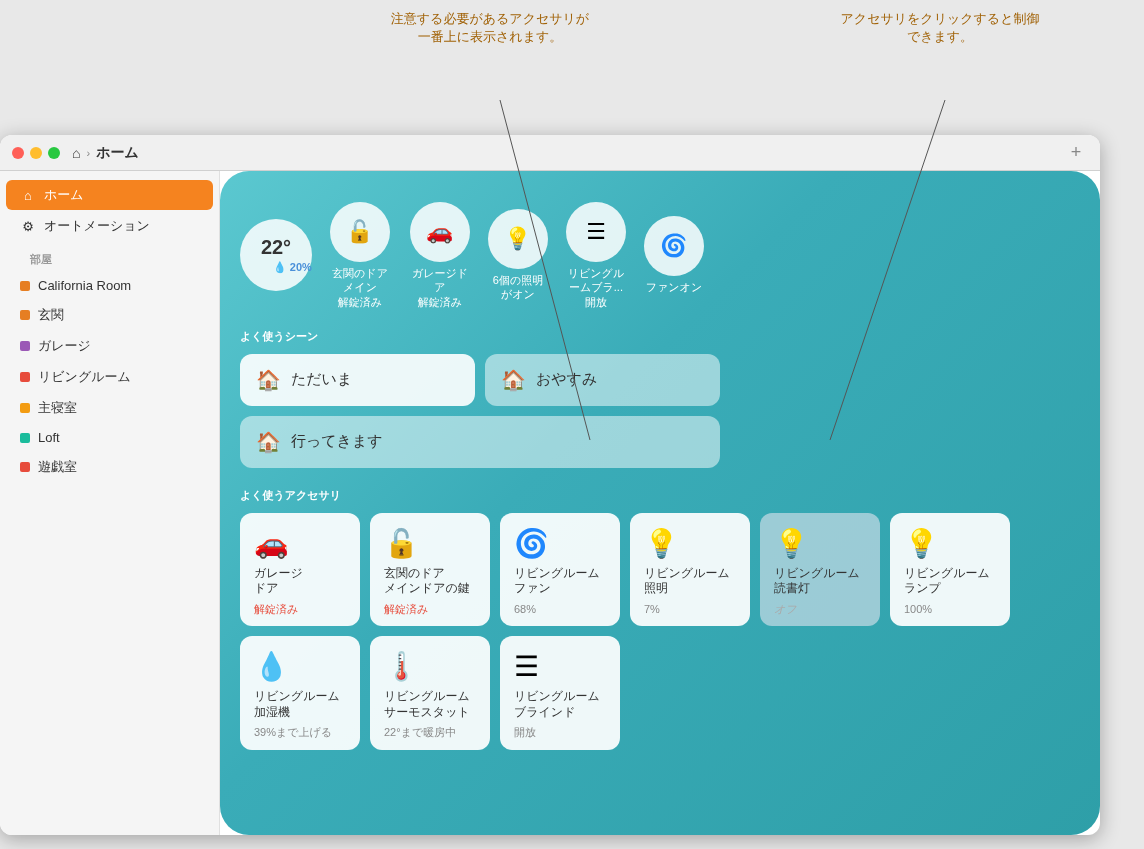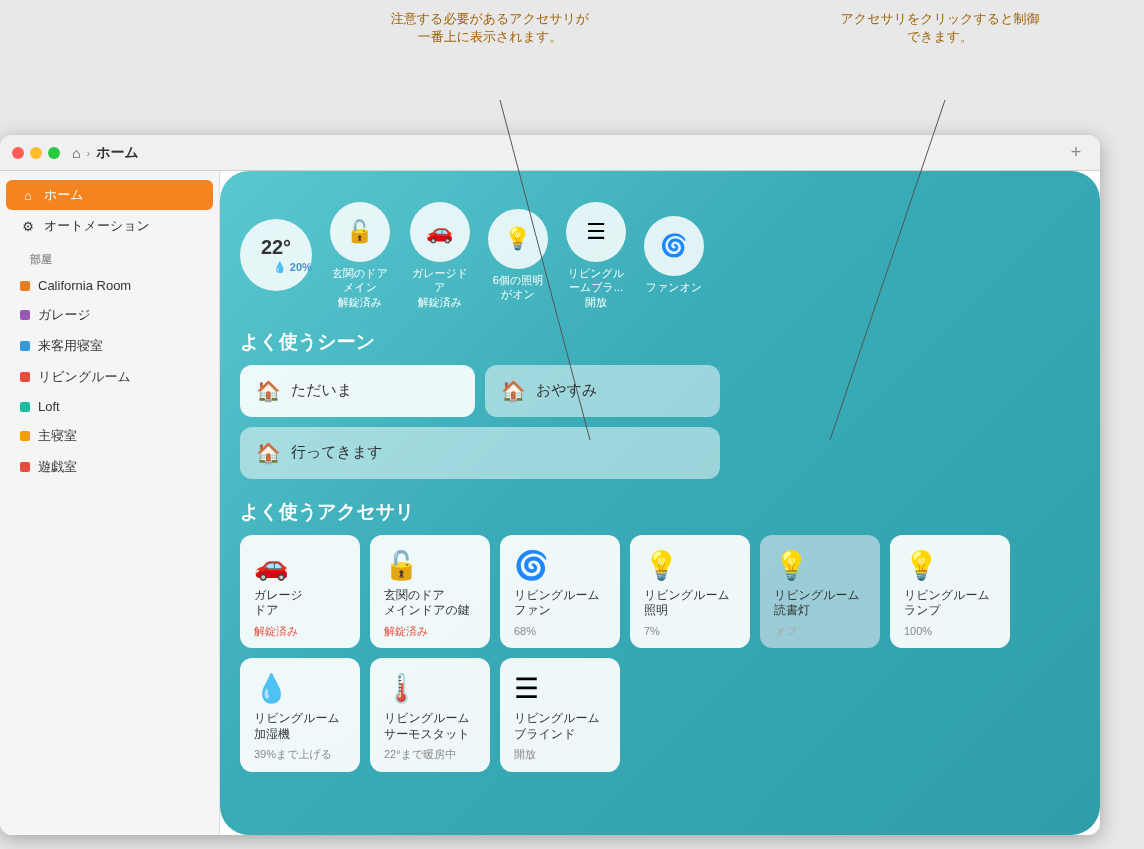--- a/index.html
+++ b/index.html
@@ -210,21 +210,21 @@
     .status-accessory-label {
       font-size: 11px;
       color: #fff;
       text-align: center;
       max-width: 64px;
       line-height: 1.3;
     }
 
     
     .section-header {
-      font-size: 19px;
+      font-size: 11px;
       font-weight: 600;
       color: #fff;
       margin-bottom: 10px;
       margin-top: 4px;
     }
 
     
     .scenes-grid {
       display: grid;
       grid-template-columns: repeat(2, 1fr);
@@ -332,38 +332,38 @@
       </div>
 
       <div class="sidebar-section-label">部屋</div>
 
       <div id="room-list">
           <div class="sidebar-item">
     <span class="room-color-dot" style="background:#e67e22;"></span>
     <span>California Room</span>
   </div>
           <div class="sidebar-item">
+    <span class="room-color-dot" style="background:#e67e22;"></span>
+    <span>玄関</span>
+  </div>
+          <div class="sidebar-item">
     <span class="room-color-dot" style="background:#9b59b6;"></span>
     <span>ガレージ</span>
   </div>
           <div class="sidebar-item">
-    <span class="room-color-dot" style="background:#3498db;"></span>
-    <span>来客用寝室</span>
-  </div>
-          <div class="sidebar-item">
     <span class="room-color-dot" style="background:#e74c3c;"></span>
     <span>リビングルーム</span>
   </div>
           <div class="sidebar-item">
+    <span class="room-color-dot" style="background:#f39c12;"></span>
+    <span>主寝室</span>
+  </div>
+          <div class="sidebar-item">
     <span class="room-color-dot" style="background:#1abc9c;"></span>
     <span>Loft</span>
-  </div>
-          <div class="sidebar-item">
-    <span class="room-color-dot" style="background:#f39c12;"></span>
-    <span>主寝室</span>
   </div>
           <div class="sidebar-item">
     <span class="room-color-dot" style="background:#e74c3c;"></span>
     <span>遊戯室</span>
   </div>
         </div>
     </div>
 
     <div class="main-content">
 

